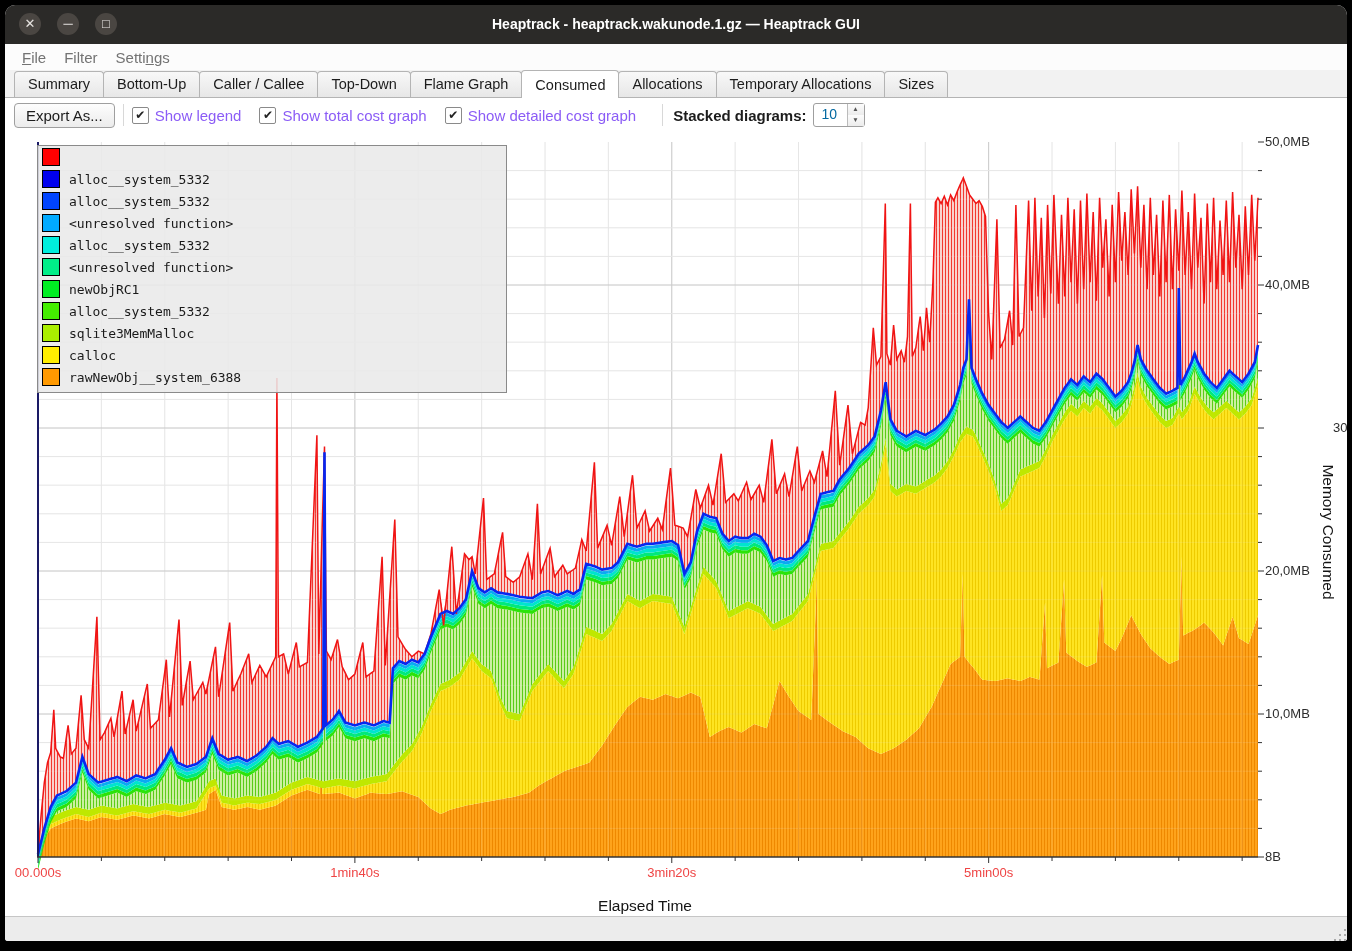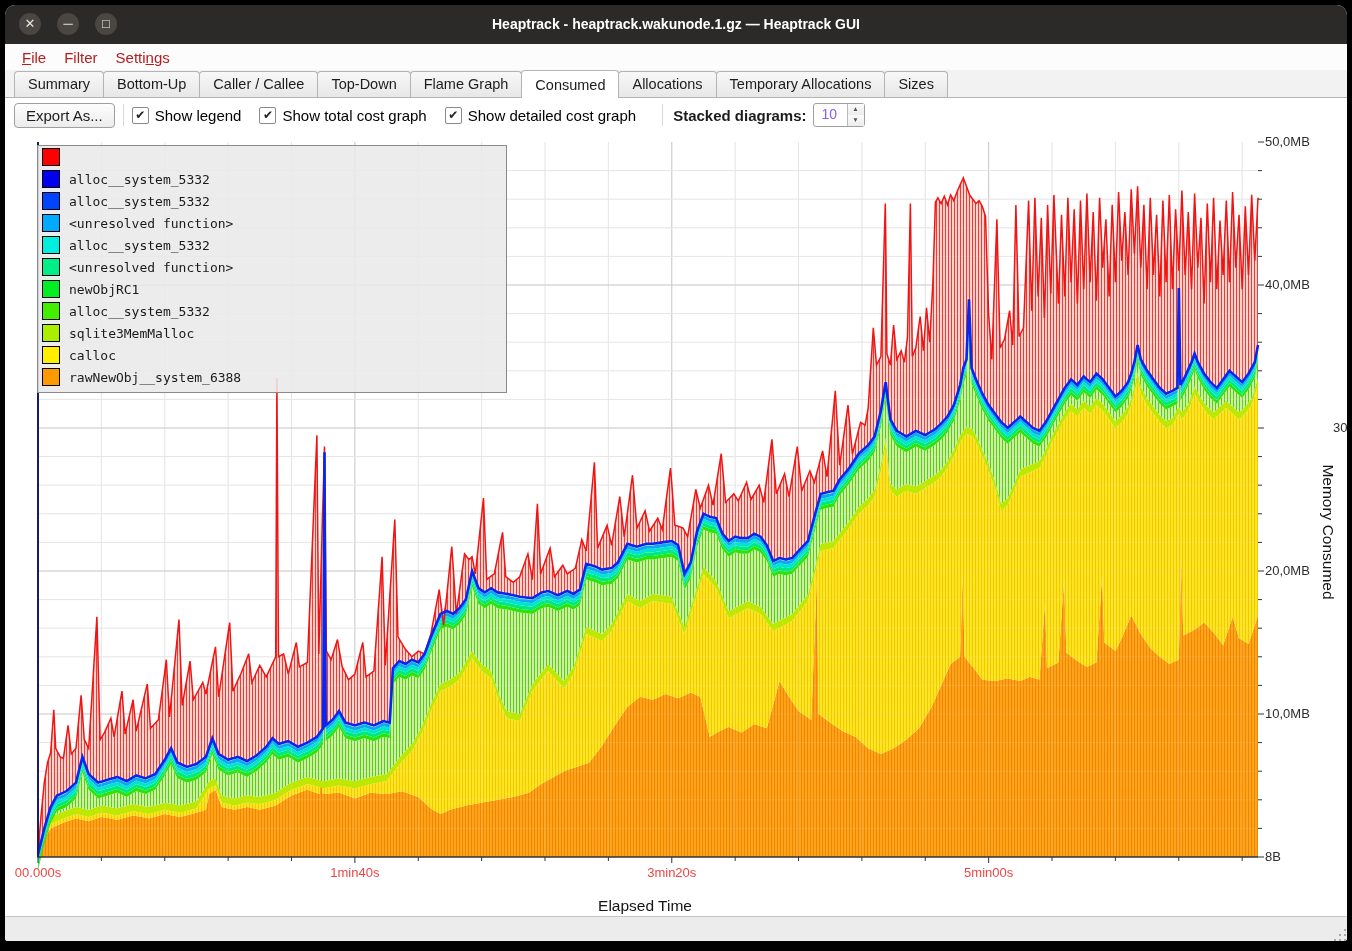--- a/index.html
+++ b/index.html
@@ -6,41 +6,41 @@
     font-family:"Liberation Sans",sans-serif;}
   #window{position:absolute;left:5px;top:5px;width:1342px;height:936px;background:#fff;
     border-radius:10px 10px 3px 3px;overflow:hidden;display:flex;flex-direction:column;}
   
   .titlebar{height:39px;background:#2b2a28;position:relative;flex:0 0 auto;}
   .winbtn{position:absolute;top:8px;width:22px;height:22px;border-radius:50%;background:#4a4642;
     color:#e6e3e0;font-size:13px;line-height:22px;text-align:center;cursor:default;}
   .title{color:#fff;font-weight:bold;font-size:14px;line-height:39px;text-align:center;}
   
   .menubar{height:26px;background:#fcfcfc;display:flex;align-items:center;padding-left:8px;flex:0 0 auto;}
-  .menuitem{font-size:15px;color:#b91c1c;padding:2px 9px;border-radius:3px;}
+  .menuitem{font-size:15px;color:#737373;padding:2px 9px;border-radius:3px;}
   .menuitem u{text-decoration:underline;}
   
   .tabbar{height:28px;background:#f2f2f2;display:flex;align-items:flex-end;padding-left:9px;
     border-bottom:1px solid #b4b4b4;box-sizing:border-box;flex:0 0 auto;}
   .tab{font-size:14.5px;color:#1c1c1c;padding:4px 13px 5px 13px;background:linear-gradient(#f8f8f8,#e7e7e7);
     border:1px solid #b4b4b4;border-bottom:none;border-radius:4px 4px 0 0;margin-right:-1px;position:relative;}
   .tab.active{background:#fff;padding-top:6px;z-index:2;margin-bottom:-1px;}
   
   .toolbar{height:34px;background:#fff;display:flex;align-items:center;padding-left:9px;flex:0 0 auto;}
   .btn{font-size:15px;color:#1c1c1c;background:linear-gradient(#fdfdfd,#ececec);border:1px solid #9f9f9f;
     border-radius:4px;padding:3px 11px;font-family:"Liberation Sans",sans-serif;}
   .sep{width:1px;height:22px;background:#d8d8d8;margin:0 8px;}
   .cbgroup{display:flex;align-items:center;}
   .cb{display:flex;align-items:center;margin-right:18px;}
   .cbbox{width:15px;height:15px;border:1px solid #8a8a8a;border-radius:2px;background:#fff;color:#222;
     font-size:12px;line-height:14px;text-align:center;margin-right:6px;}
-  .cbtext{font-size:15px;color:#000000;text-align:right;}
+  .cbtext{font-size:15px;color:#8b5cf6;text-align:right;}
   .spinlabel{font-size:15px;color:#1c1c1c;margin:0 6px 0 2px;font-weight:bold;}
   .spinbox{display:flex;border:1px solid #9f9f9f;border-radius:3px;background:#fff;height:22px;align-items:stretch;}
-  .spinval{font-size:14px;color:#8b5cf6;padding:2px 7px 0 8px;min-width:18px;}
+  .spinval{font-size:14px;color:#0369a1;padding:2px 7px 0 8px;min-width:18px;}
   .spinbtns{display:flex;flex-direction:column;border-left:1px solid #bbb;width:16px;}
   .spinbtn{flex:1;font-size:6.5px;color:#555;text-align:center;line-height:10px;background:linear-gradient(#fcfcfc,#ececec);}
   
   .chartwrap{position:relative;flex:1 1 auto;background:#fff;}
   #chart-svg{position:absolute;left:0;top:0;}
   .legend{position:absolute;background:rgba(233,233,233,0.87);border:1px solid #8a8a8a;
     font-family:"DejaVu Sans Mono","Liberation Mono",monospace;z-index:5;}
   .lrow{display:flex;align-items:center;height:22px;}
   .lswatch{width:16px;height:16px;border:1px solid #000;margin:0 9px 0 4px;flex:0 0 auto;}
   .llabel{font-size:13px;color:#1a1a1a;white-space:pre;}

